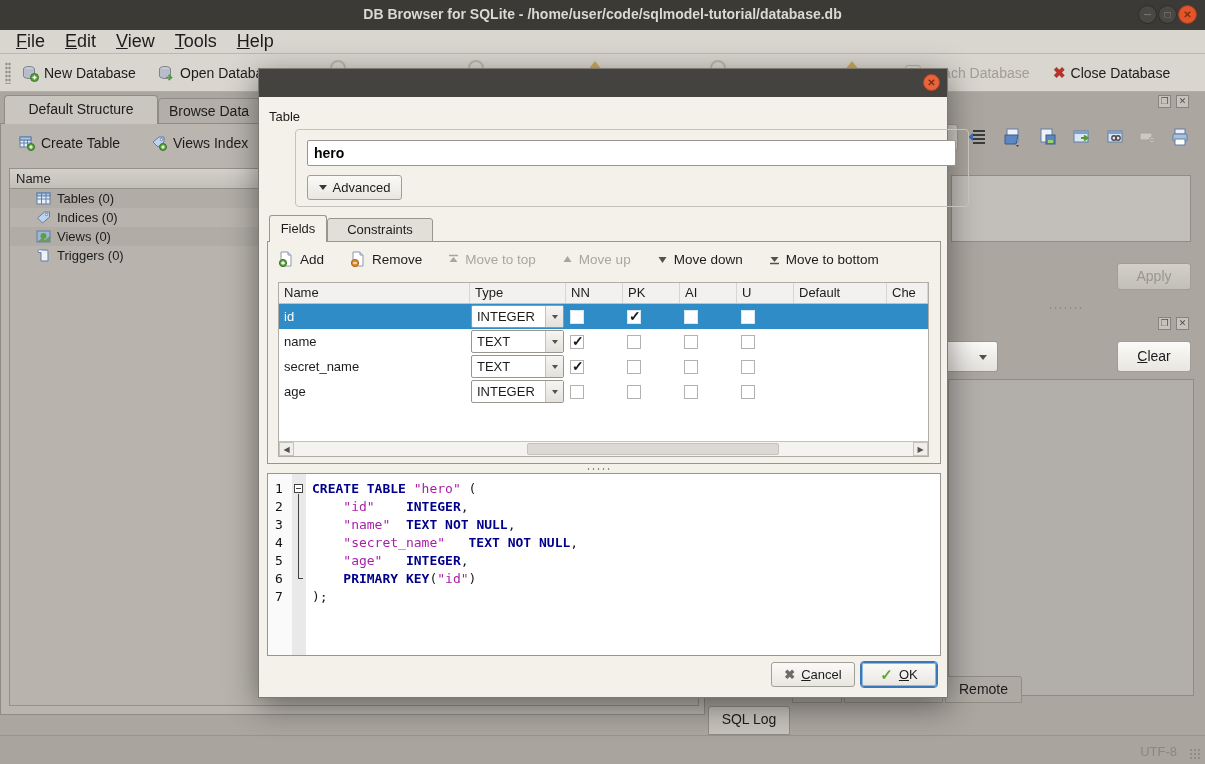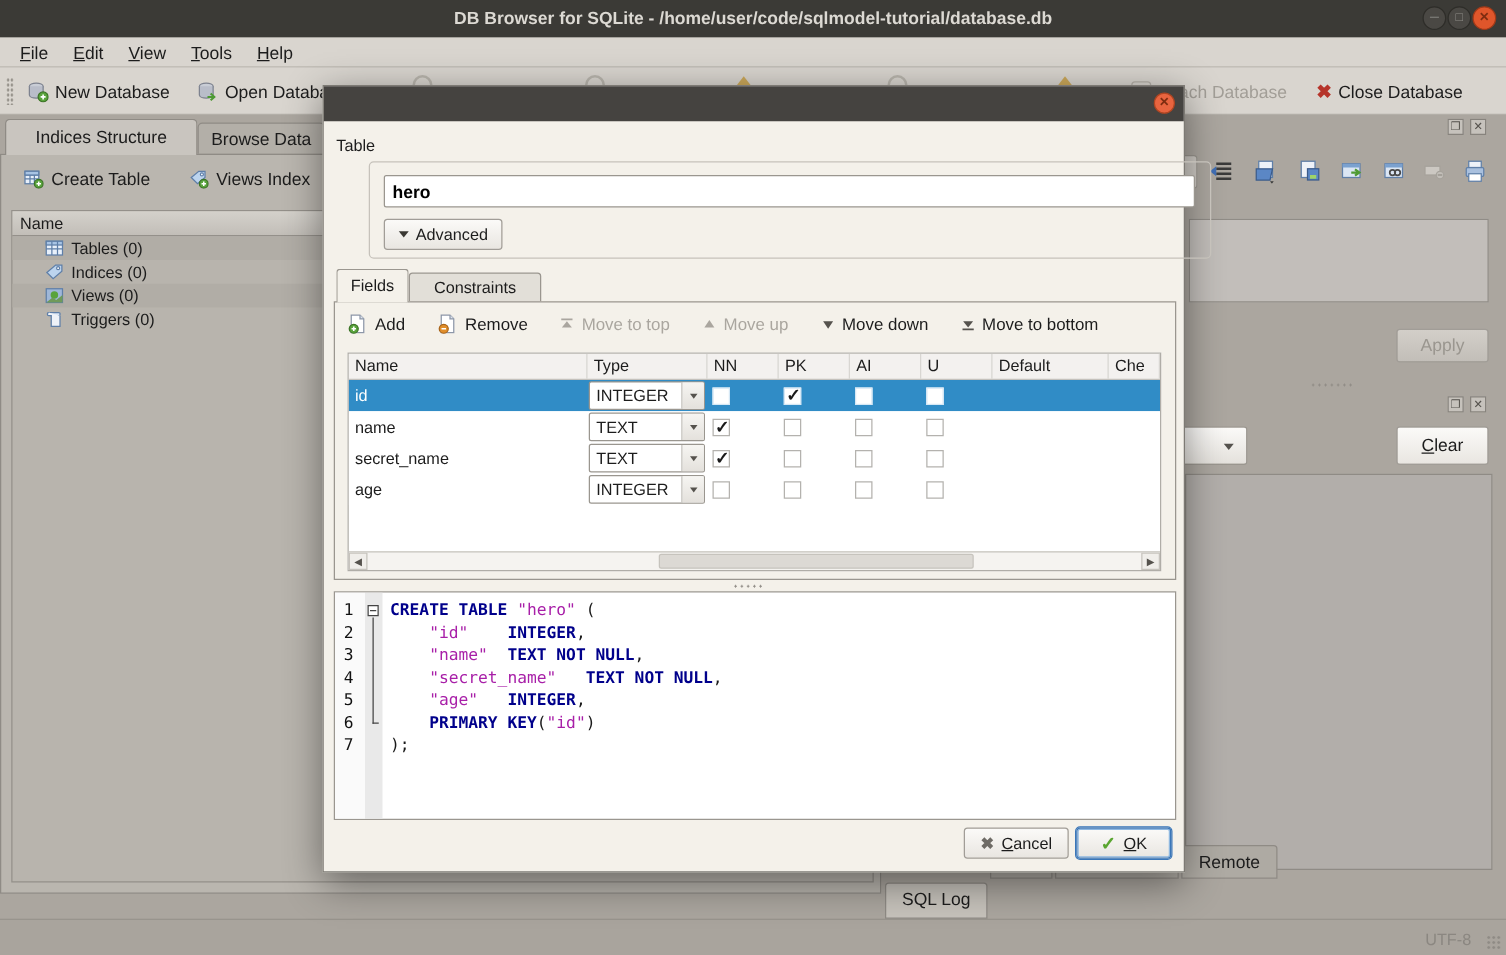--- a/index.html
+++ b/index.html
@@ -8,21 +8,21 @@
   .window { position:relative; width:1205px; height:764px; background:#aba69f; overflow:hidden; font-size:13px; color:#1c1c1c; }
 
   
   .titlebar { position:absolute; left:0; top:0; width:100%; height:30px; background:#3b3a36; }
   .titlebar .title { position:absolute; left:0; right:0; top:6px; text-align:center; color:#dcd9d3; font-weight:bold; font-size:14px; }
   .winbtn { position:absolute; top:5px; width:19px; height:19px; border-radius:50%; background:#4a4844; border:1px solid #2e2d29; color:#8d8b86; font-size:10px; line-height:17px; text-align:center; }
   .winbtn.close { background:#e0562b; border-color:#a33a18; color:#7e2c10; font-weight:bold; }
 
   
   .menubar { position:absolute; left:0; top:30px; width:100%; height:24px; background:#d9d5cf; border-bottom:1px solid #bcb8b1; display:flex; align-items:center; padding-left:6px; }
-  .menu-item { padding:2px 10px; font-size:14px; }
+  .menu-item { padding:2px 10px; font-size:18px; }
   .menu-item u { text-decoration:underline; }
 
   
   .toolbar { position:absolute; left:0; top:54px; width:100%; height:38px; background:#d9d5cf; border-bottom:1px solid #b3afa8; }
   .grip-v { position:absolute; left:5px; top:8px; width:6px; height:22px;
             background-image:radial-gradient(#97938c 1px, transparent 1.2px); background-size:3px 4px; }
   .tbtn { position:absolute; top:7px; display:flex; align-items:center; gap:5px; font-size:14px; height:24px; }
   .tbtn.disabled { color:#a29e97; }
   .peek-icon { position:absolute; top:60px; width:16px; height:16px; border:2px solid #b5b1a9; border-radius:50%; opacity:.9; }
   .peek-gold { position:absolute; top:61px; width:0; height:0; border-left:7px solid transparent; border-right:7px solid transparent; border-bottom:9px solid #c9a34c; opacity:.9; }
@@ -166,21 +166,21 @@
       <span>Close Database</span>
     </div>
   </div>
 
   <div class="peek-icon" style="left:330px;"></div>
   <div class="peek-icon" style="left:468px;"></div>
   <div class="peek-gold" style="left:588px;"></div>
   <div class="peek-icon" style="left:710px;"></div>
   <div class="peek-gold" style="left:845px;"></div>
 
-  <div class="ltab active" style="left:4px; top:95px; width:154px; height:29px; padding-top:5px;"><span>Indices Structure</span></div>
+  <div class="ltab active" style="left:4px; top:95px; width:154px; height:29px; padding-top:5px;"><span>Default Structure</span></div>
   <div class="ltab inactive" style="left:158px; top:98px; width:102px; height:26px; padding-top:4px;"><span>Browse Data</span></div>
 
   <div class="left-pane">
     <div class="create-btn" style="left:18px;">
       <svg width="16" height="16" viewBox="0 0 16 16">
           <rect x="1" y="2" width="11" height="10" fill="#e8f0fa" stroke="#5f7fa8"></rect>
           <path d="M1 5h11M1 8h11M5 2v10M8.5 2v10" stroke="#5f7fa8"></path>
           <rect x="1" y="2" width="11" height="3" fill="#a8c4e4" stroke="#5f7fa8"></rect>
           <circle cx="12" cy="12" r="3.5" fill="#59a33c" stroke="#3c7427"></circle>
           <path d="M12 10.2v3.6M10.2 12h3.6" stroke="#fff" stroke-width="1.2"></path>

